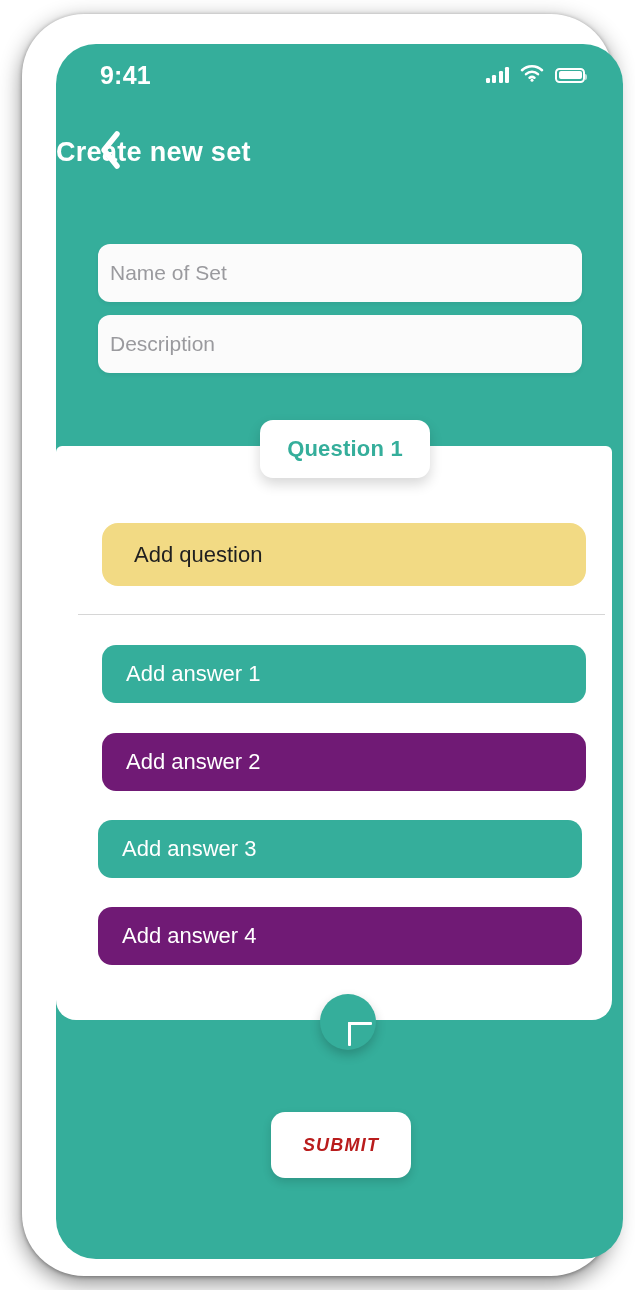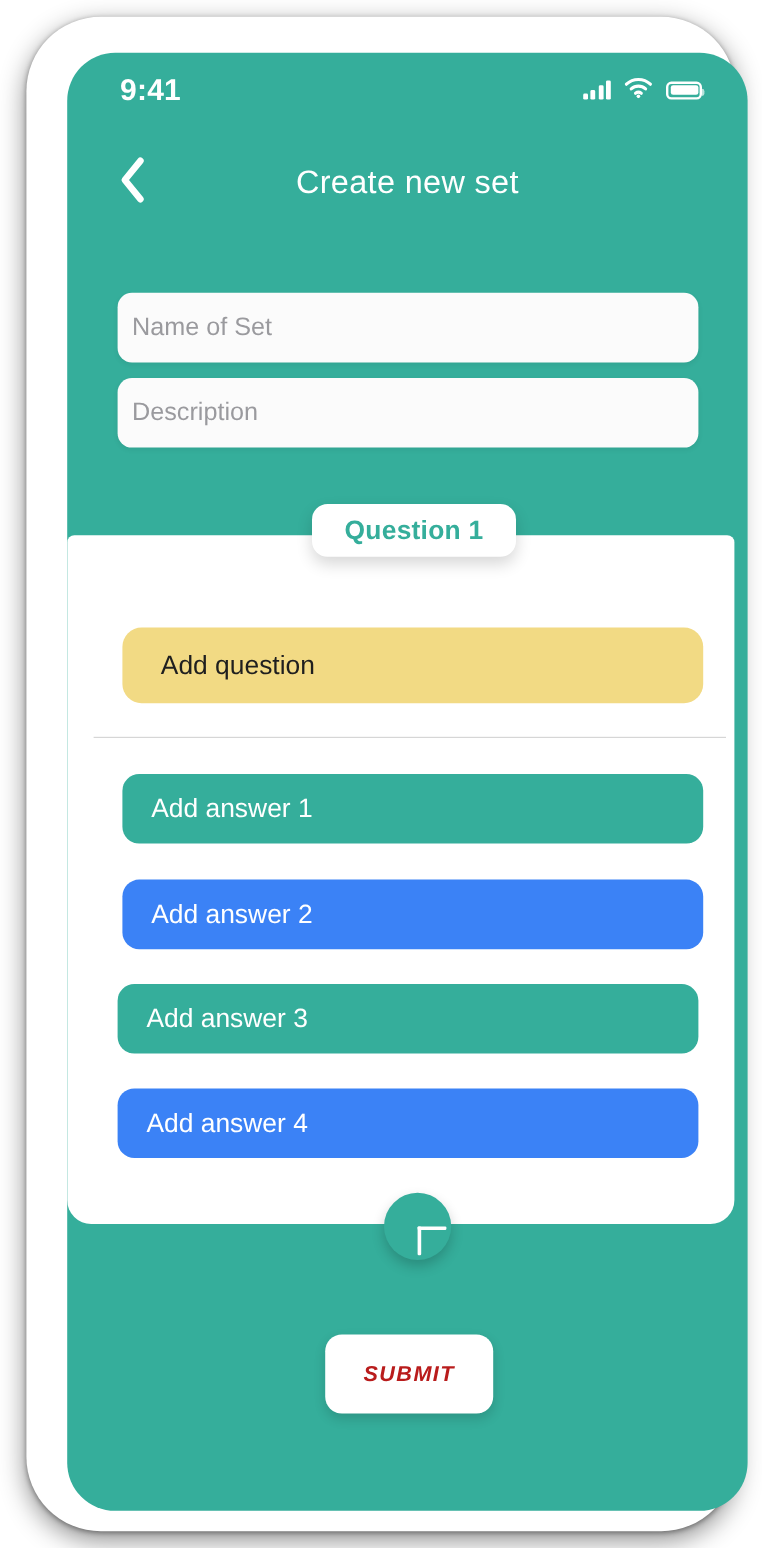--- a/index.html
+++ b/index.html
@@ -119,24 +119,24 @@
     position: absolute;
     left: 26px;
     width: 58px; height: 58px;
     display: flex;
     align-items: center;
     justify-content: center;
     cursor: pointer;
   }
   .header-title {
     width: 100%;
-    text-align: center;
+    text-align: left;
     color: #ffffff;
     font-size: 27px;
-    font-weight: normal;
+    font-weight: bold;
     letter-spacing: 0.3px;
   }
 
   
   .field {
     position: absolute;
     left: 42px;
     width: 484px;
     height: 58px;
     background: #FBFBFB;
@@ -164,21 +164,21 @@
     background: #ffffff;
     border-radius: 6px 6px 20px 20px;
   }
 
   
   #question-tab {
     position: absolute;
     left: 204px;
     top: 376px;
     width: 170px;
-    height: 44px;
+    height: 58px;
     background: #ffffff;
     border-radius: 13px;
     display: flex;
     align-items: center;
     justify-content: center;
     box-shadow: 0 6px 13px rgba(0,0,0,0.16);
     z-index: 5;
     cursor: pointer;
   }
   #question-tab span {
@@ -226,21 +226,21 @@
     align-items: center;
     padding: 0 24px;
     box-sizing: border-box;
     cursor: text;
   }
   .answer span {
     color: #ffffff;
     font-size: 22px;
   }
   .answer.dark  { background: #35AE9B; }
-  .answer.light { background: #3b82f6; }
+  .answer.light { background: #701a75; }
   #answer-1 { left: 46px; top: 199px; width: 484px; }
   #answer-2 { left: 46px; top: 287px; width: 484px; }
   #answer-3 { left: 42px; top: 374px; width: 484px; }
   #answer-4 { left: 42px; top: 461px; width: 484px; }
 
   
   #add-fab {
     position: absolute;
     left: 264px;
     top: 950px;

